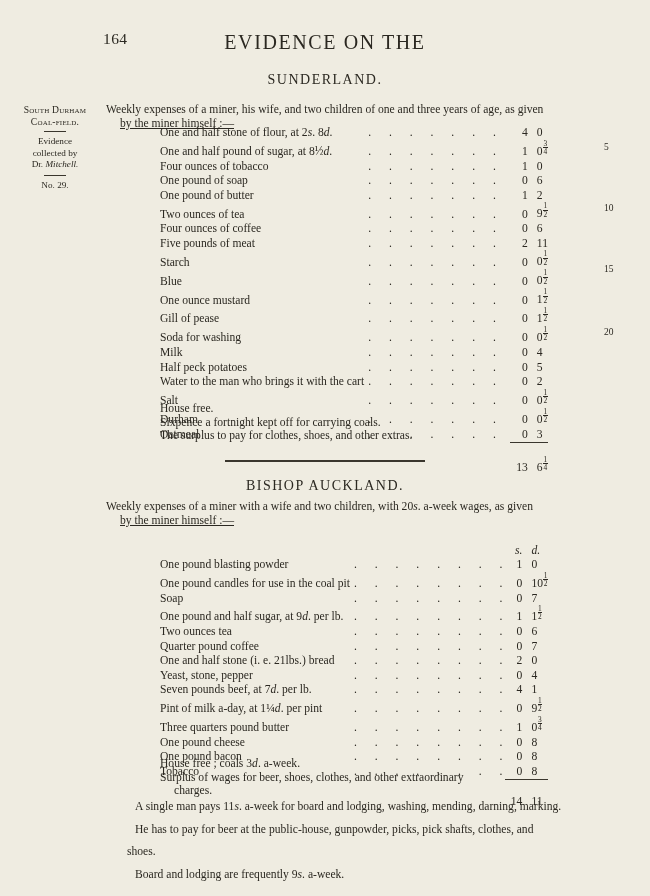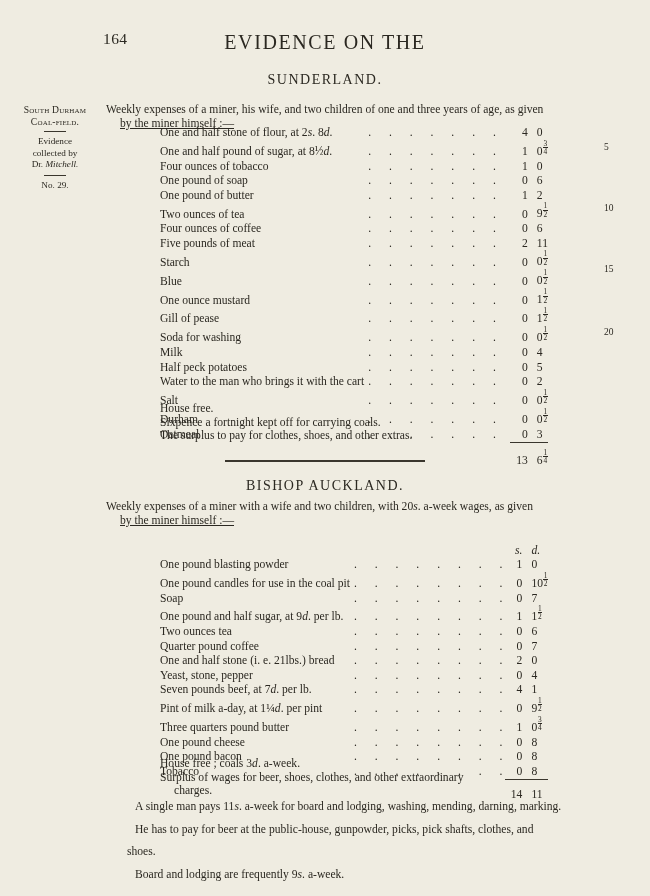--- a/index.html
+++ b/index.html
@@ -154,21 +154,21 @@
   .colhead td.s-col, .colhead td.d-col { font-style: italic; }
 
   
   .total-row td {
     padding-top: 4px;
     height: 18px;
     line-height: 18px;
   }
   .total-row td.s-col, .total-row td.d-col {
     border-top: 1.4px solid #3a362d;
-    padding-top: 7px;
+    padding-top: 14px;
     height: 15px;
     line-height: 15px;
   }
 
   
   .frac {
     display: inline-block;
     font-size: 7.4px;
     line-height: 7.4px;
     text-align: center;

